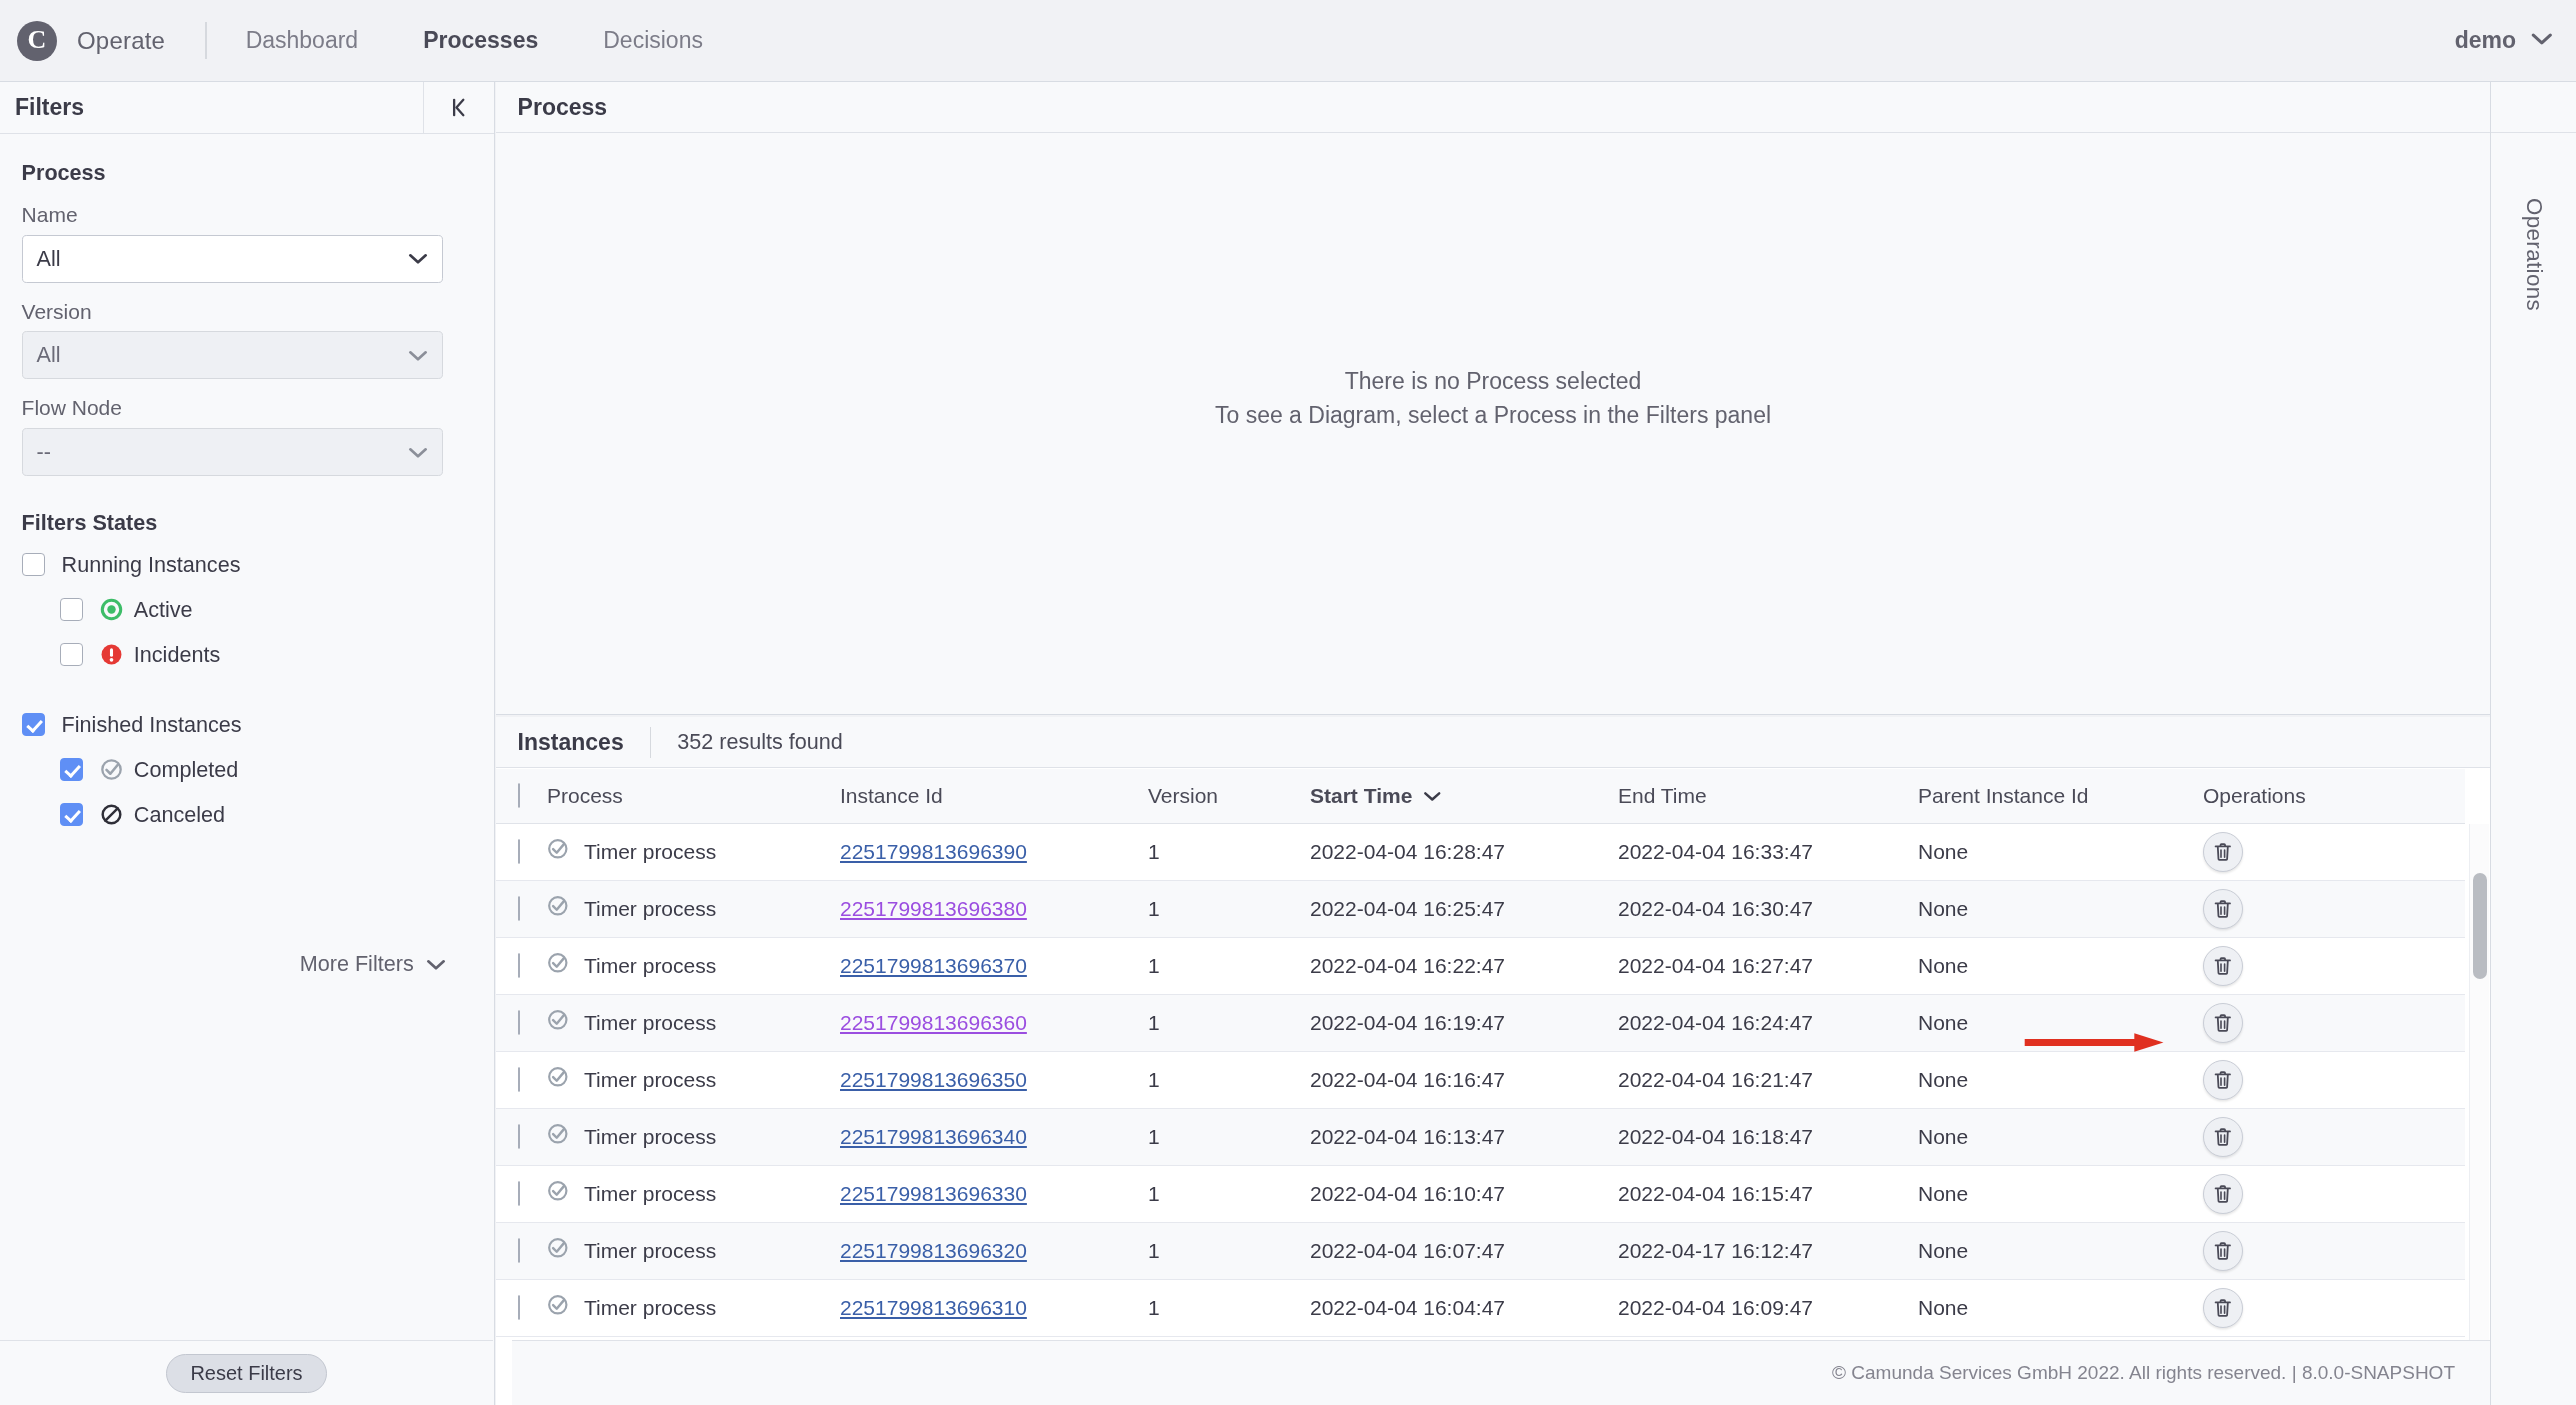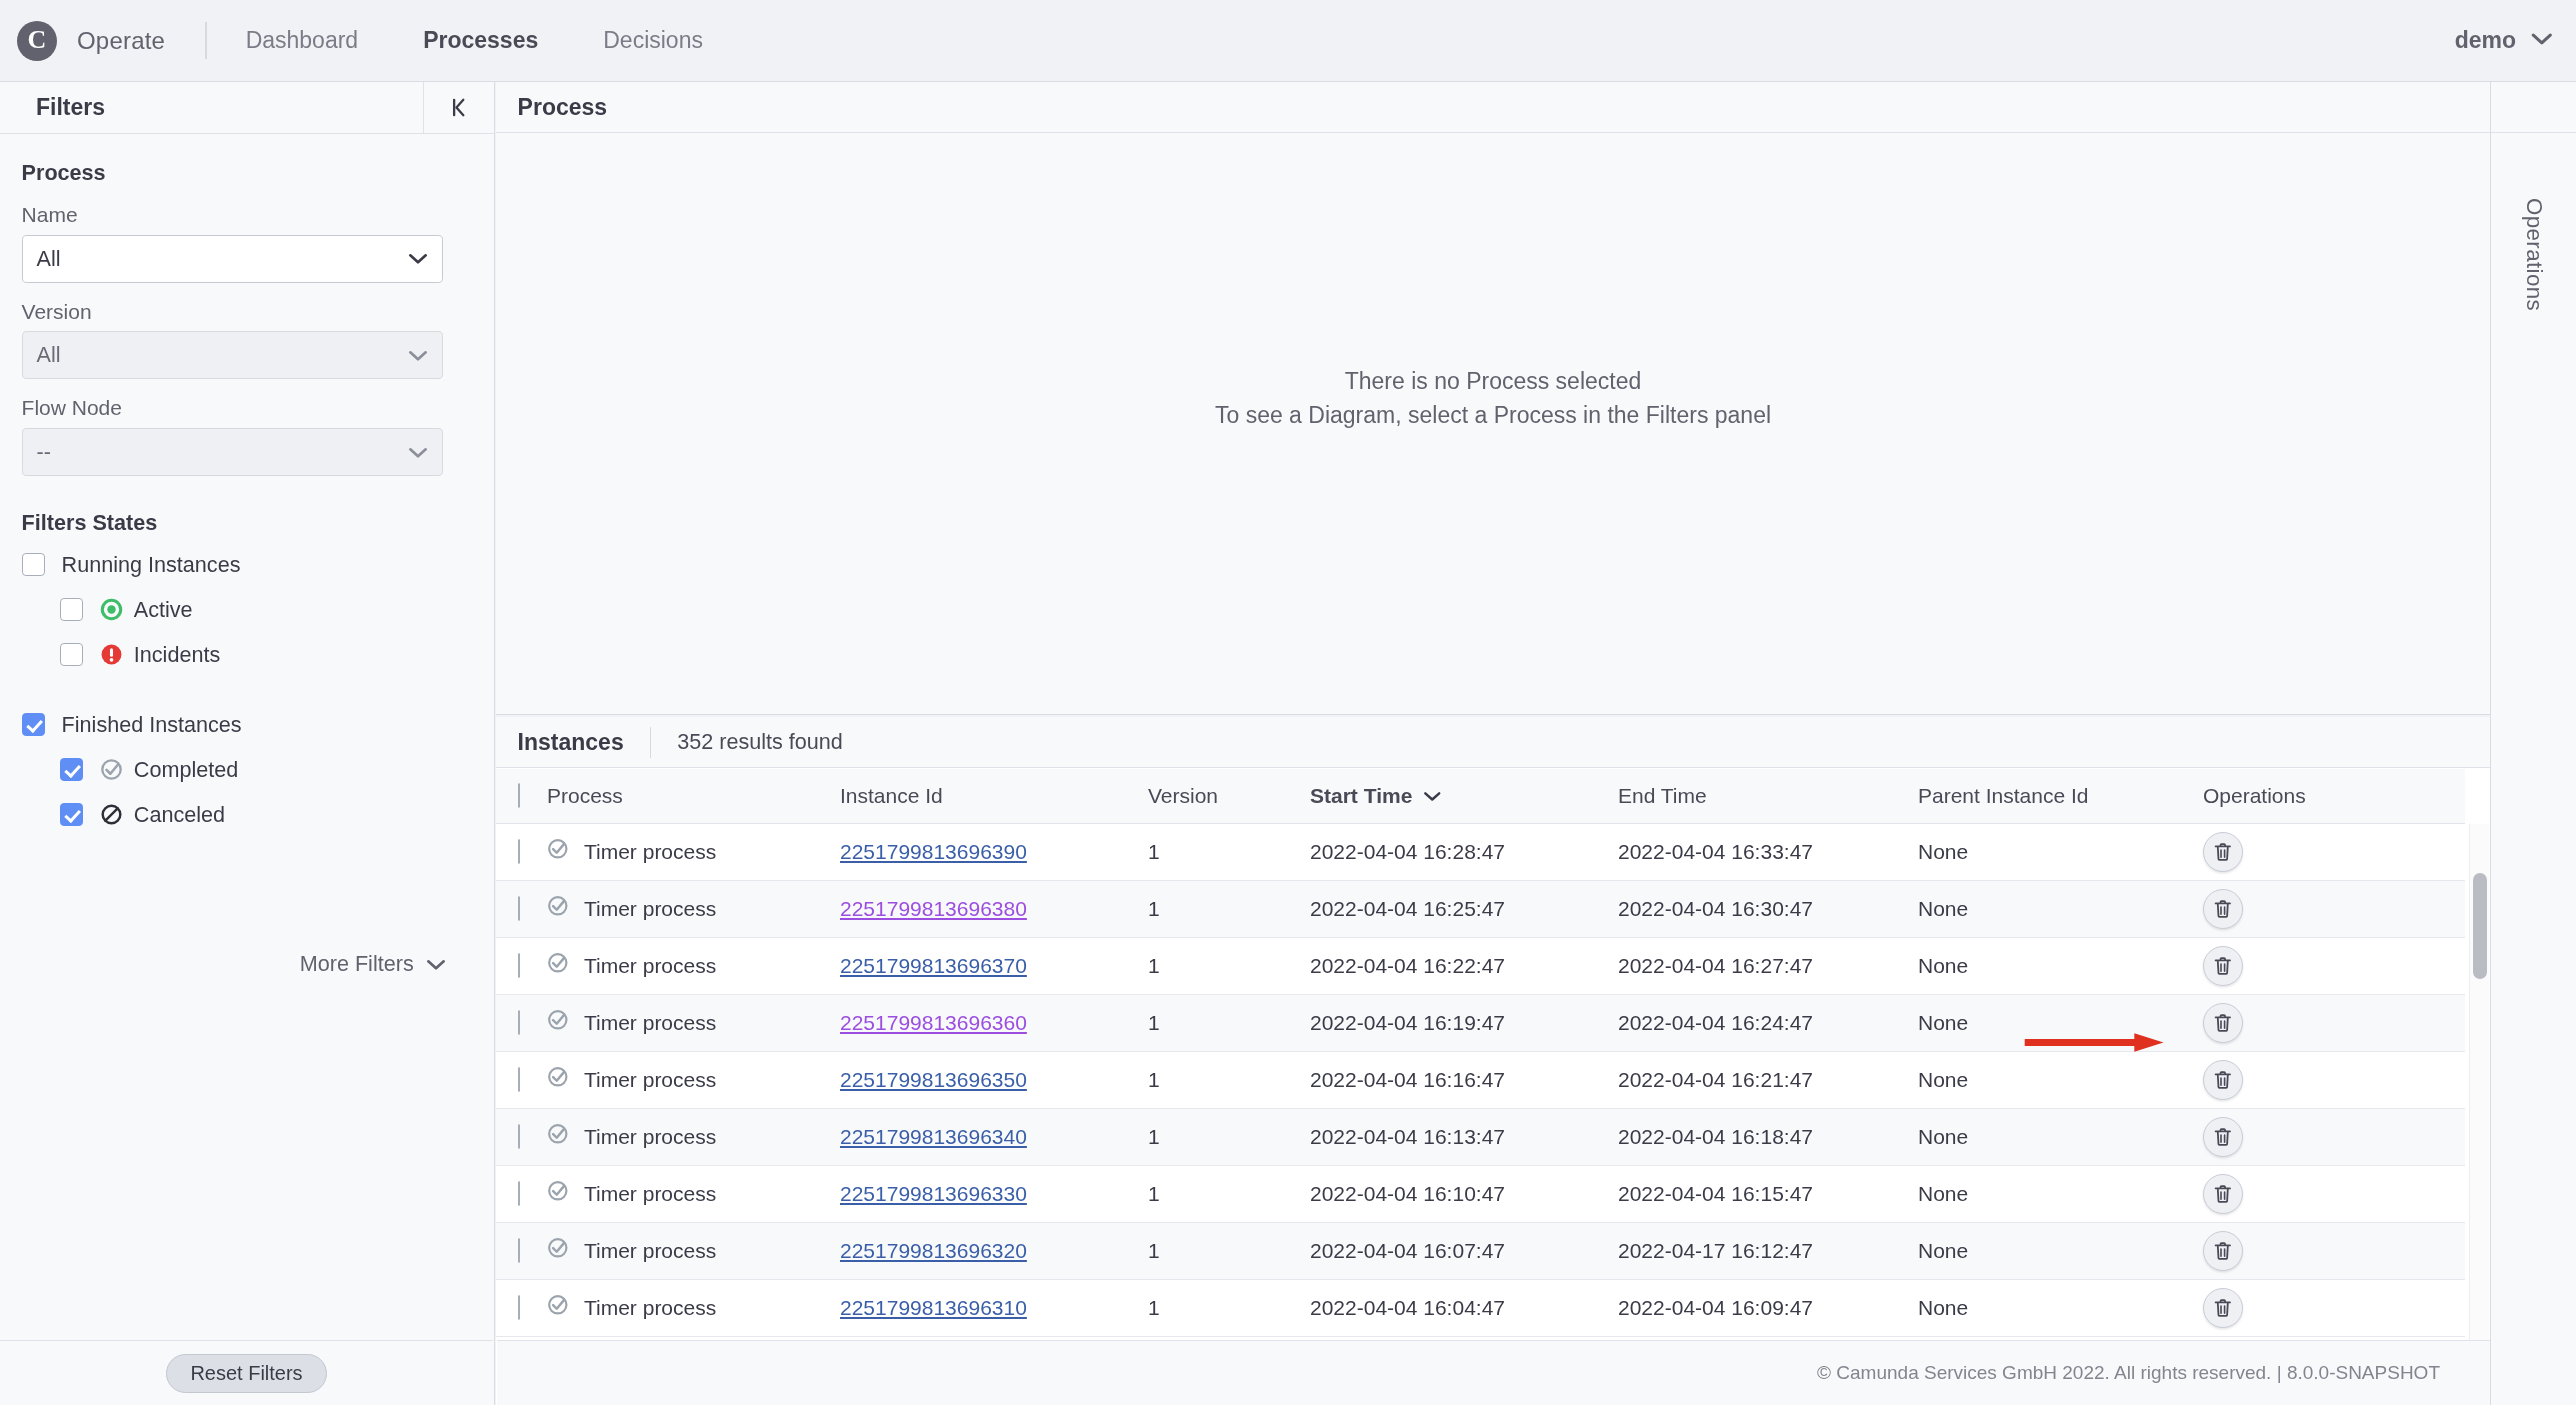--- a/index.html
+++ b/index.html
@@ -51,21 +51,21 @@
   
   .sidebar {
     position: absolute; top: 0; left: 0; width: 495px; height: 1323px;
     background: #f8f9fb;
     border-right: 1.5px solid #d8dce3;
   }
   .sidebar-head {
     height: 52px; border-bottom: 1.5px solid #dfe2e8;
     display: flex; align-items: center; position: relative;
   }
-  .sidebar-title { font-size: 23px; font-weight: 700; color: #3b3b48; padding-left: 36px; }
+  .sidebar-title { font-size: 23px; font-weight: 700; color: #3b3b48; padding-left: 15px; }
   .collapse-btn {
     position: absolute; right: 0; top: 0; width: 71px; height: 51px;
     display: flex; align-items: center; justify-content: center;
     border-left: 1.5px solid #dfe2e8; cursor: pointer;
   }
   .sidebar-body { padding: 26px 0 0 0; position: relative; height: 1179px; }
 
   .sec-title { font-size: 21.6px; font-weight: 700; color: #3b3b48; padding: 0 0 0 21.6px; }
   .field-label { font-size: 21px; color: #62626e; padding-left: 21.6px; margin-top: 17px; }
   .select {
@@ -709,21 +709,21 @@
                 </tr>
               </tbody>
           </table>
 
           <div class="tbl-scroll">
             <div class="tbl-thumb"></div>
           </div>
         </div>
       </div>
 
-      <div class="footer" style="left:1px; width:1994px;">
+      <div class="footer" style="left:16px; width:1994px;">
         <div class="footer-text">© Camunda Services GmbH 2022. All rights reserved. | 8.0.0-SNAPSHOT</div>
       </div>
     </div>
 
     <div class="ops-rail">
       <div class="ops-rail-head"></div>
       <div class="ops-rail-label">
         <span>Operations</span>
       </div>
     </div>

